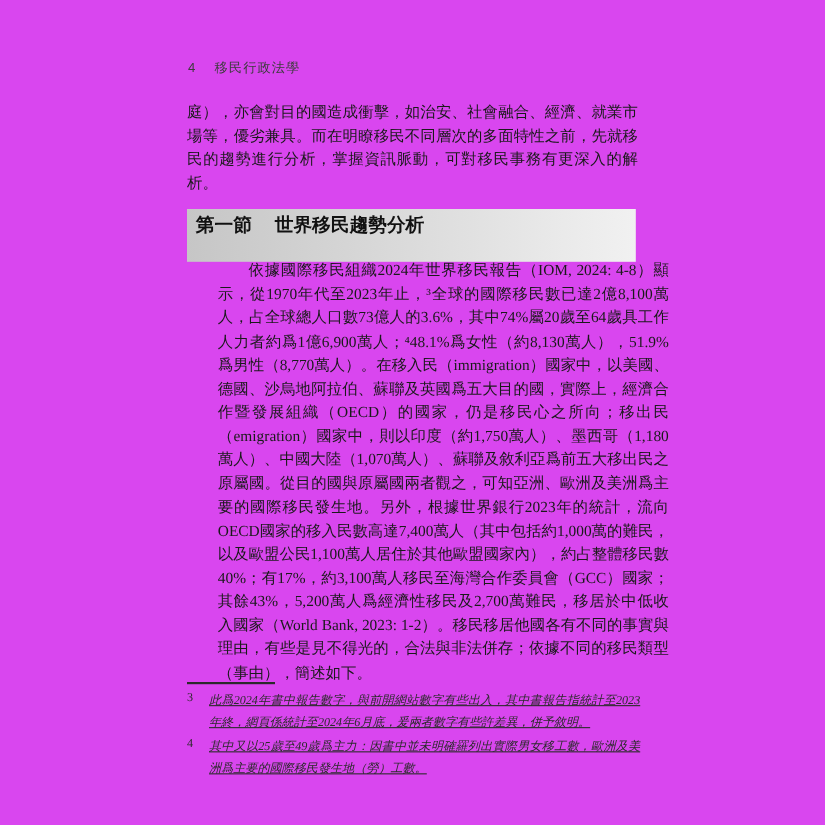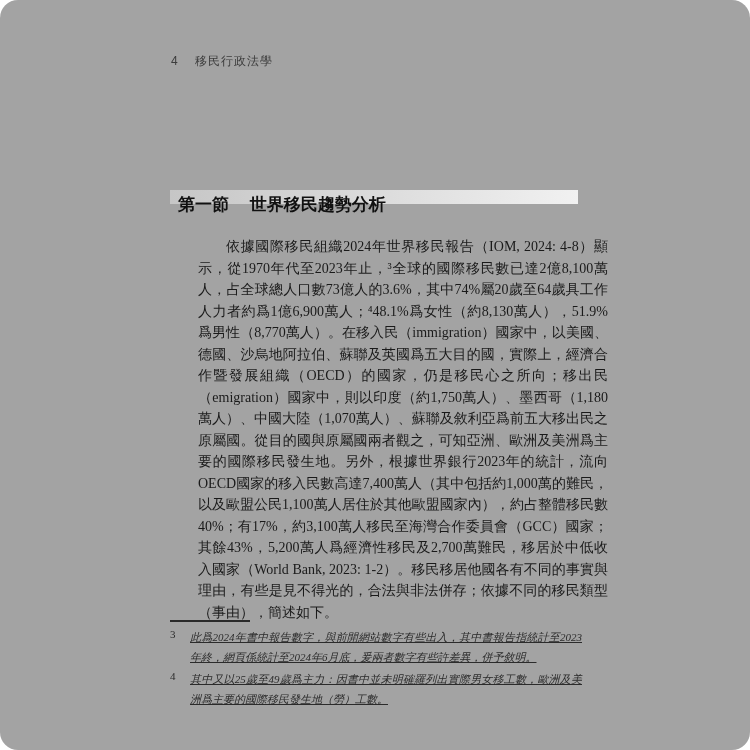--- a/index.html
+++ b/index.html
@@ -4,25 +4,24 @@
 <style>
   html, body {
     margin: 0;
     padding: 0;
     background: #ffffff;
   }
   .page {
     position: relative;
     width: 750px;
     height: 750px;
-    background: #a3a3a3;
+    background: #d946ef;
     font-family: "Liberation Serif", "DejaVu Serif", serif;
     color: #1e1e1e;
     overflow: hidden;
-    border-radius: 18px;
   }
   .running-header {
     position: absolute;
     left: 171px;
     top: 53px;
     font-size: 12px;
     color: #3c3c3c;
     letter-spacing: 1px;
     font-family: "Liberation Sans", sans-serif;
   }
@@ -41,21 +40,21 @@
     color: #1a1a1a;
   }
   .intro {
     top: 92px;
   }
   .section-bar {
     position: absolute;
     left: 170px;
     top: 190px;
     width: 400px;
-    height: 14px;
+    height: 48px;
     padding-left: 8px;
     background: linear-gradient(to right, #c6c6c6 0%, #d9d9d9 45%, #f1f1f1 100%);
     font-weight: bold;
     font-size: 17px;
     line-height: 30px;
     color: #111111;
     font-family: "Liberation Sans", "DejaVu Sans", sans-serif;
     white-space: nowrap;
   }
   .section-bar .sec-num {
@@ -105,20 +104,21 @@
 </head>
 <body>
 
 <div class="page">
 
   <div class="running-header">
     <span class="pgnum">4</span>
     <span>移民行政法學</span>
   </div>
 
+  <p class="para intro">庭），亦會對目的國造成衝擊，如治安、社會融合、經濟、就業市場等，優劣兼具。而在明瞭移民不同層次的多面特性之前，先就移民的趨勢進行分析，掌握資訊脈動，可對移民事務有更深入的解析。</p>
 
   <div class="section-bar">
     <span class="sec-num">第一節</span>
     <span>世界移民趨勢分析</span>
   </div>
 
   <p class="para main">依據國際移民組織2024年世界移民報告（IOM, 2024: 4-8）顯示，從1970年代至2023年止，³全球的國際移民數已達2億8,100萬人，占全球總人口數73億人的3.6%，其中74%屬20歲至64歲具工作人力者約爲1億6,900萬人；⁴48.1%爲女性（約8,130萬人），51.9%爲男性（8,770萬人）。在移入民（immigration）國家中，以美國、德國、沙烏地阿拉伯、蘇聯及英國爲五大目的國，實際上，經濟合作暨發展組織（OECD）的國家，仍是移民心之所向；移出民（emigration）國家中，則以印度（約1,750萬人）、墨西哥（1,180萬人）、中國大陸（1,070萬人）、蘇聯及敘利亞爲前五大移出民之原屬國。從目的國與原屬國兩者觀之，可知亞洲、歐洲及美洲爲主要的國際移民發生地。另外，根據世界銀行2023年的統計，流向OECD國家的移入民數高達7,400萬人（其中包括約1,000萬的難民，以及歐盟公民1,100萬人居住於其他歐盟國家內），約占整體移民數40%；有17%，約3,100萬人移民至海灣合作委員會（GCC）國家；其餘43%，5,200萬人爲經濟性移民及2,700萬難民，移居於中低收入國家（World Bank, 2023: 1-2）。移民移居他國各有不同的事實與理由，有些是見不得光的，合法與非法併存；依據不同的移民類型（事由），簡述如下。</p>
 
   <div class="footnote-area">
     <div class="footnote-rule"></div>

